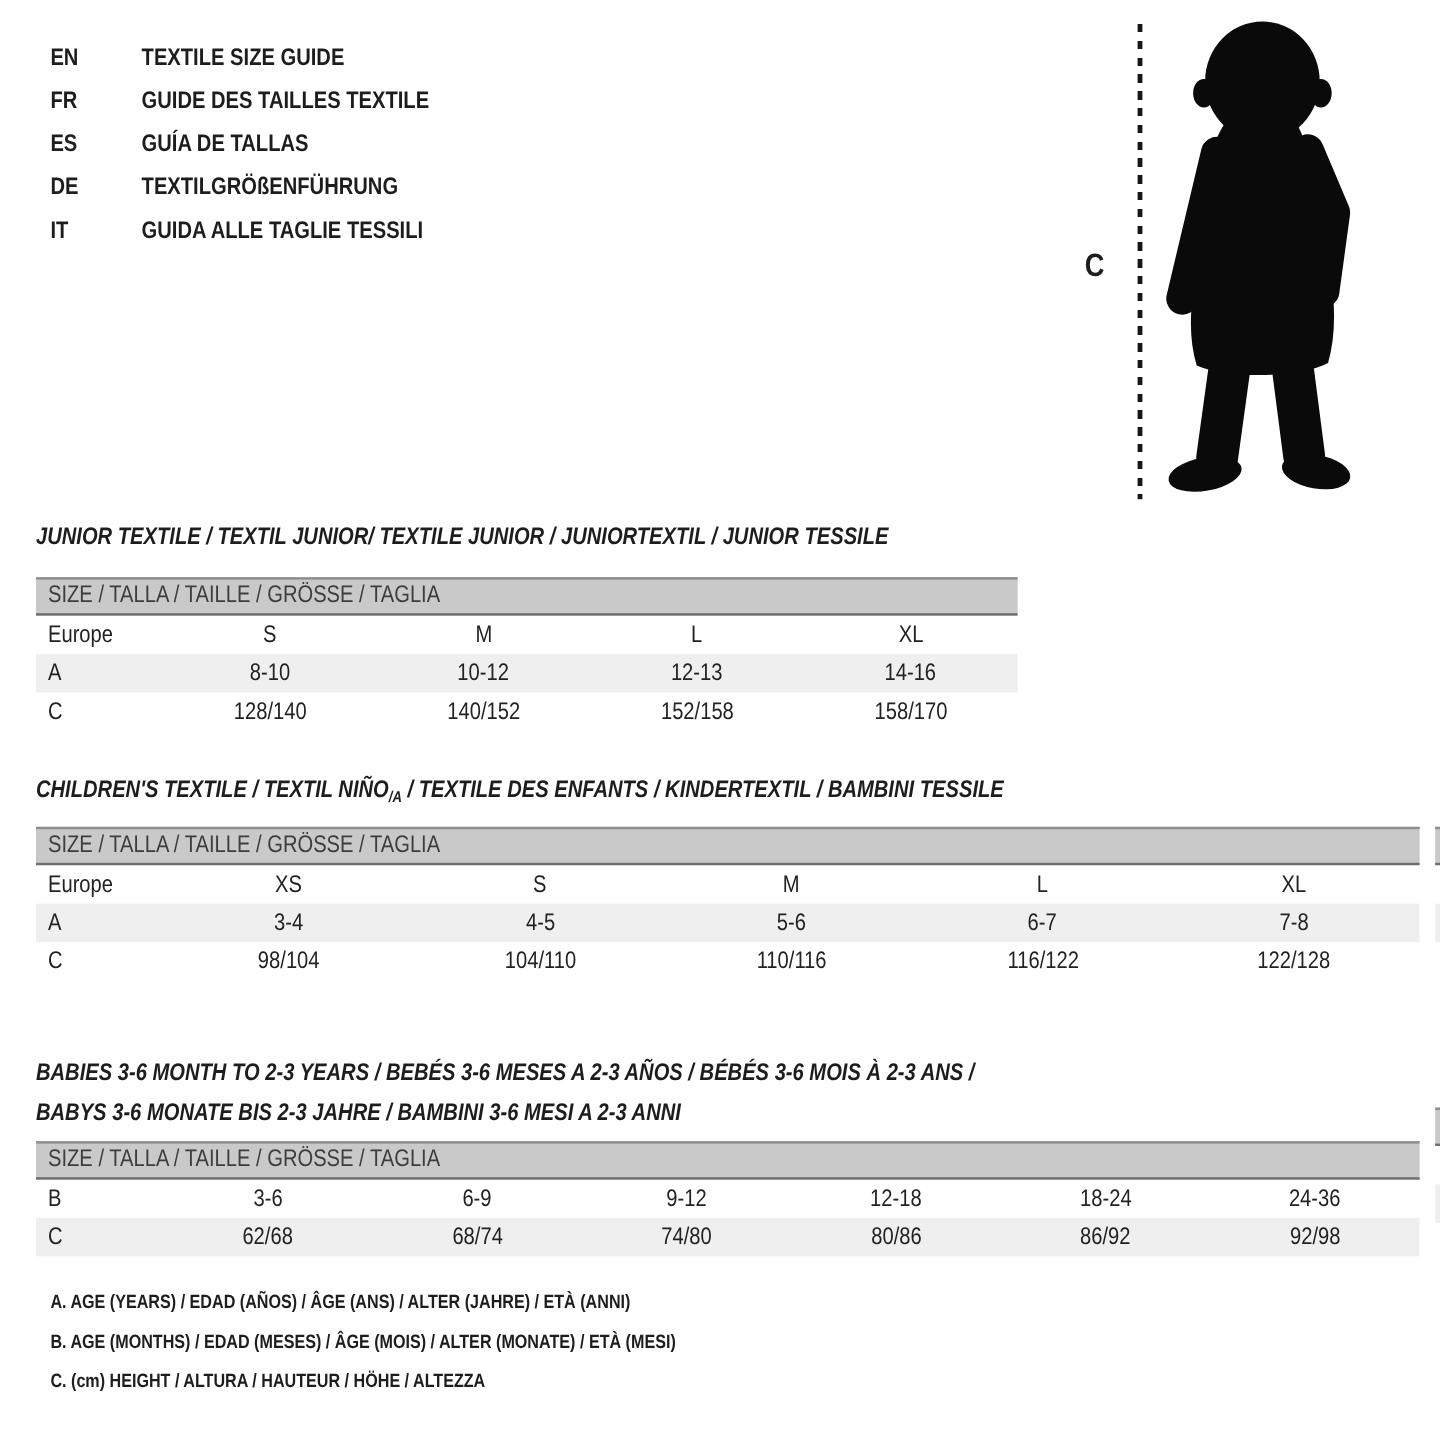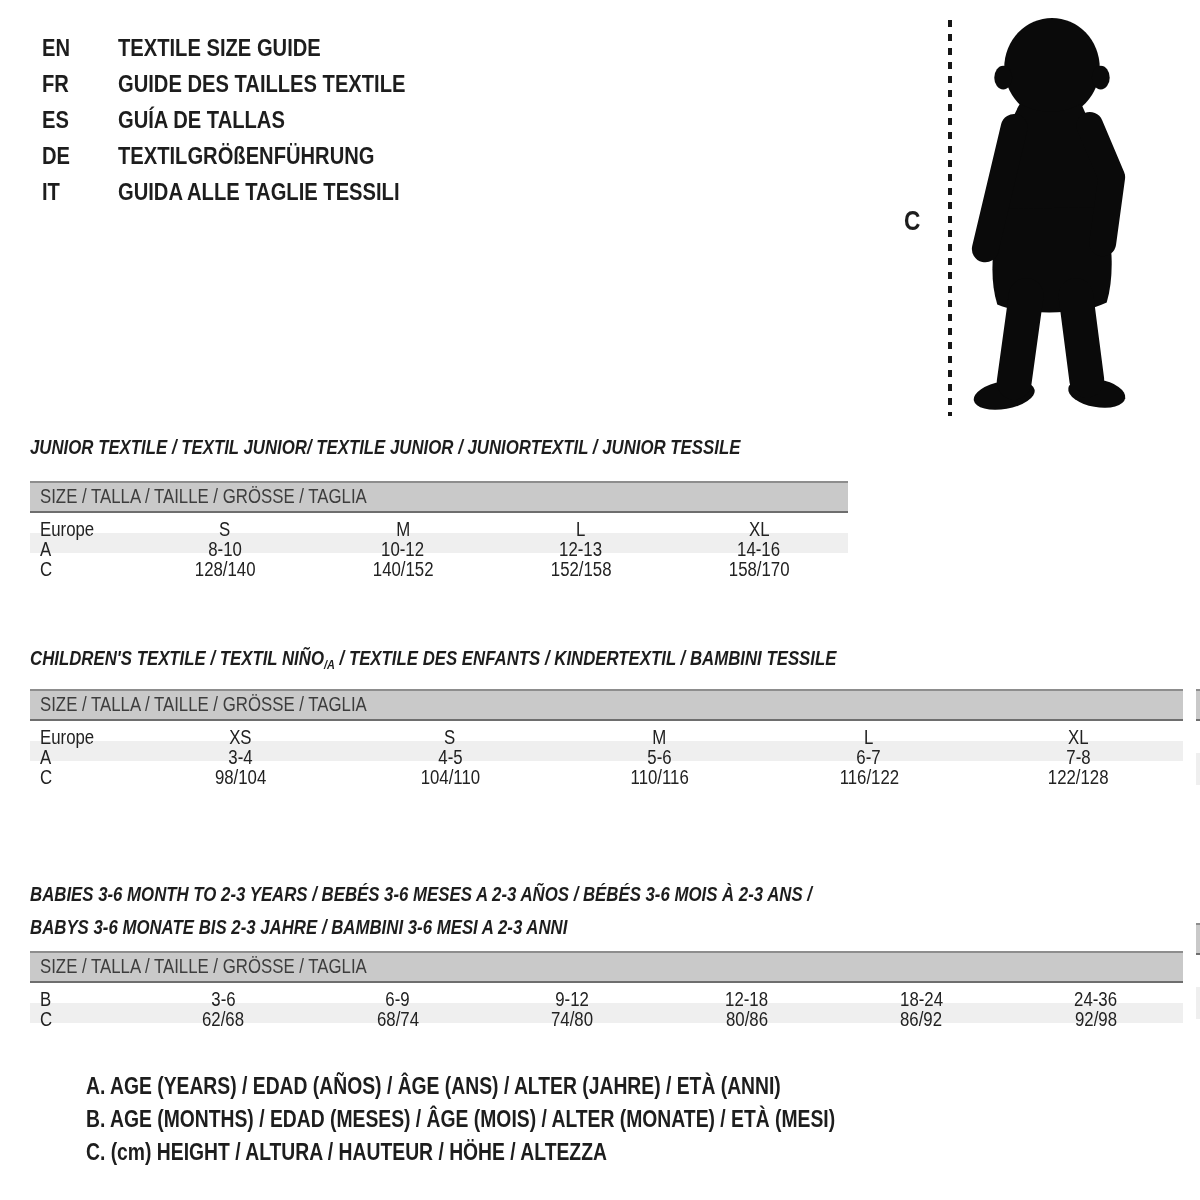--- a/index.html
+++ b/index.html
@@ -20,21 +20,21 @@
     white-space: nowrap;
   }
   .cond-c {
     display: inline-block;
     transform: scaleX(0.84);
     transform-origin: 50% 50%;
     white-space: nowrap;
   }
   
   .lang-block { position: absolute; left: 42px; top: 30px; }
-  .lang-row { height: 36px; line-height: 36px; font-size: 24px; font-weight: 700; }
+  .lang-row { height: 36px; line-height: 36px; font-size: 20px; font-weight: 700; }
   .lang-code { display: inline-block; width: 76px; vertical-align: top; }
   .lang-title { display: inline-block; vertical-align: top; }
   
   .dash-line {
     position: absolute;
     left: 948px; top: 20px;
     width: 4px; height: 396px;
     background: repeating-linear-gradient(to bottom, #161616 0 7px, transparent 7px 14px);
   }
   .c-label {
@@ -57,27 +57,27 @@
     box-sizing: border-box;
     height: 32px;
     background: #c9c9c9;
     border-top: 2px solid #8d8d8d;
     border-bottom: 2px solid #6e6e6e;
     padding-left: 10px;
     line-height: 27px;
     font-size: 20px; font-weight: 400;
     color: #3d3d3d;
   }
-  .trow { display: flex; height: 20px; line-height: 32px; font-size: 20px; color: #222; }
+  .trow { display: flex; height: 32px; line-height: 32px; font-size: 20px; color: #222; }
   .trow.shaded { background: #efefef; }
   .tlabel { box-sizing: border-box; width: 106px; padding-left: 10px; text-align: left; }
   .tcell { flex: 1; text-align: center; }
   
   .footer-legend { position: absolute; left: 42px; top: 1071px; }
-  .foot-line { height: 33px; line-height: 30px; font-size: 23px; font-weight: 700; white-space: nowrap; margin-left: 44px; }
+  .foot-line { height: 33px; line-height: 30px; font-size: 16px; font-weight: 700; white-space: nowrap; }
   
   .edge-frag { position: absolute; right: 0; width: 4px; }
 </style>
 </head>
 <body>
 
 <div class="page">
 
   <div class="lang-block">
       <div class="lang-row"><span class="lang-code"><span class="cond">EN</span></span><span class="lang-title"><span class="cond">TEXTILE SIZE GUIDE</span></span></div>

